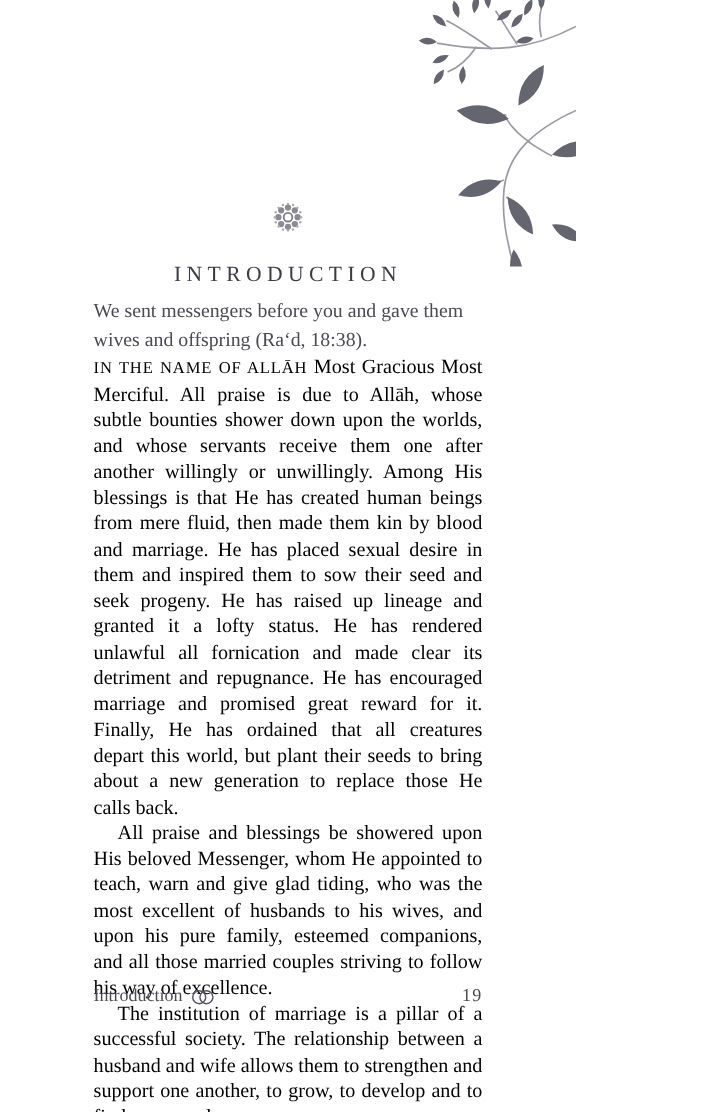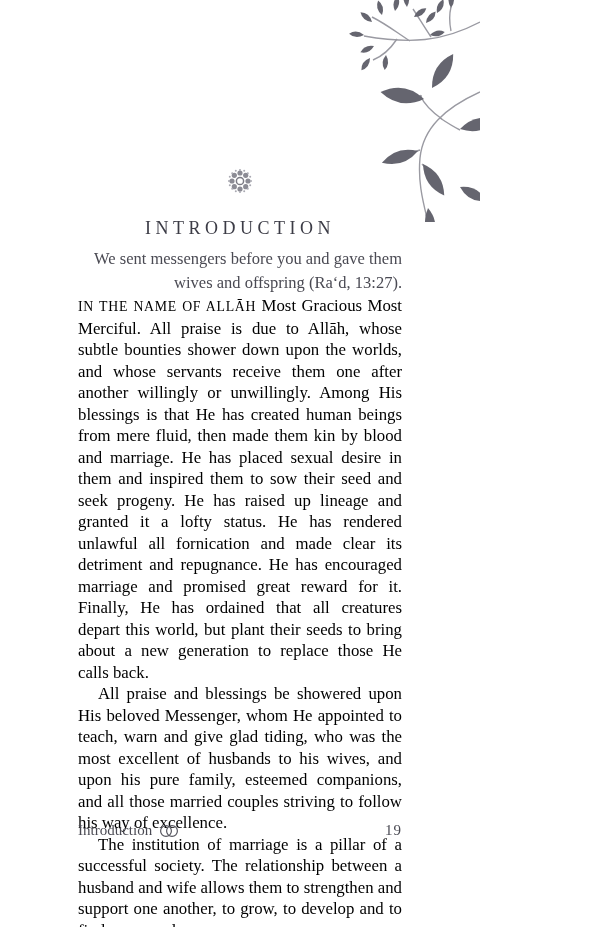--- a/index.html
+++ b/index.html
@@ -27,21 +27,21 @@
     margin: 50px 0 0 0;
     text-align: center;
     direction: rtl;
     font-family: "DejaVu Sans", sans-serif;
     font-size: 19px;
     line-height: 34px;
     color: #55555e;
   }
   .translation {
     margin: 8px 0 0 0;
-    text-align: right;
+    text-align: left;
     font-size: 16.5px;
     line-height: 24px;
     color: #4a4a53;
   }
   .body-text {
     font-size: 16.8px;
     line-height: 21.5px;
     text-align: justify;
     color: #000000;
   }
@@ -144,21 +144,21 @@
         </g>
         <circle cx="13" cy="13" r="3.6" fill="none" stroke="#7b7b84" stroke-width="1.5"></circle>
       </svg>
     </div>
 
     <h1 class="title">INTRODUCTION</h1>
 
 
     <p class="translation">
       <span>We sent messengers before you and gave them</span><br>
-      <span>wives and offspring (Ra‘d, 13:27).</span>
+      <span>wives and offspring (Ra‘d, 18:38).</span>
     </p>
 
     <div class="body-text">
       <p class="para"><span class="smallcaps">IN THE NAME OF ALLĀH</span><span> Most Gracious Most Merciful. All praise is due to Allāh, whose subtle bounties shower down upon the worlds, and whose servants receive them one after another willingly or unwillingly. Among His blessings is that He has created human beings from mere fluid, then made them kin by blood and marriage. He has placed sexual desire in them and inspired them to sow their seed and seek progeny. He has raised up lineage and granted it a lofty status. He has rendered unlawful all fornication and made clear its detriment and repugnance. He has encouraged marriage and promised great reward for it. Finally, He has ordained that all creatures depart this world, but plant their seeds to bring about a new generation to replace those He calls back.</span></p>
       <p class="para indent">All praise and blessings be showered upon His beloved Messenger, whom He appointed to teach, warn and give glad tiding, who was the most excellent of husbands to his wives, and upon his pure family, esteemed companions, and all those married couples striving to follow his way of excellence.</p>
       <p class="para indent">The institution of marriage is a pillar of a successful society. The relationship between a husband and wife allows them to strengthen and support one another, to grow, to develop and to find peace and</p>
     </div>
 
   </div>
 

